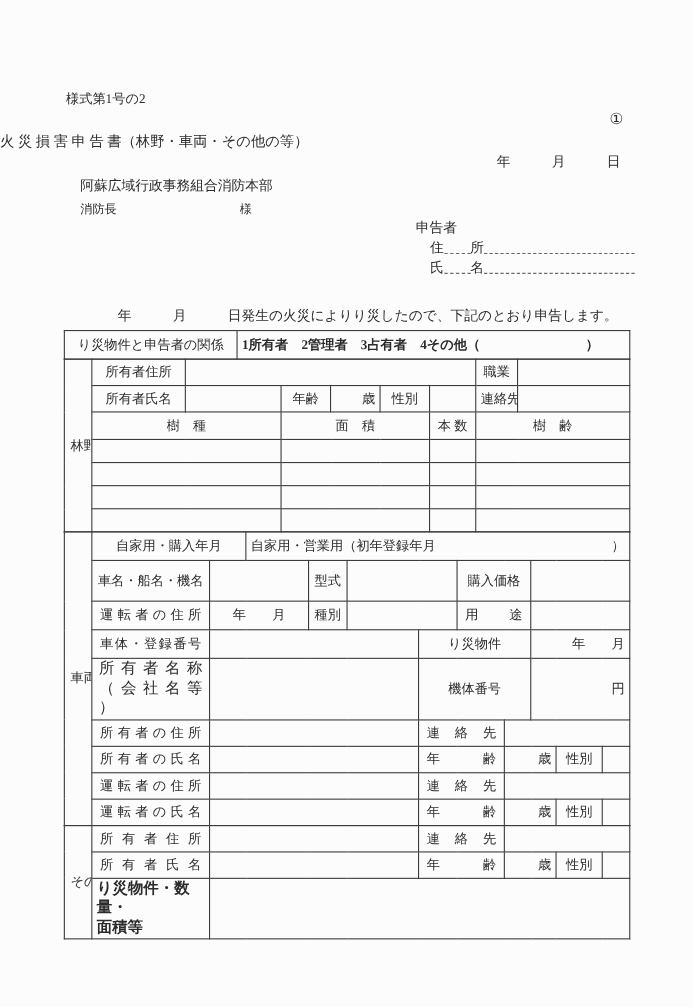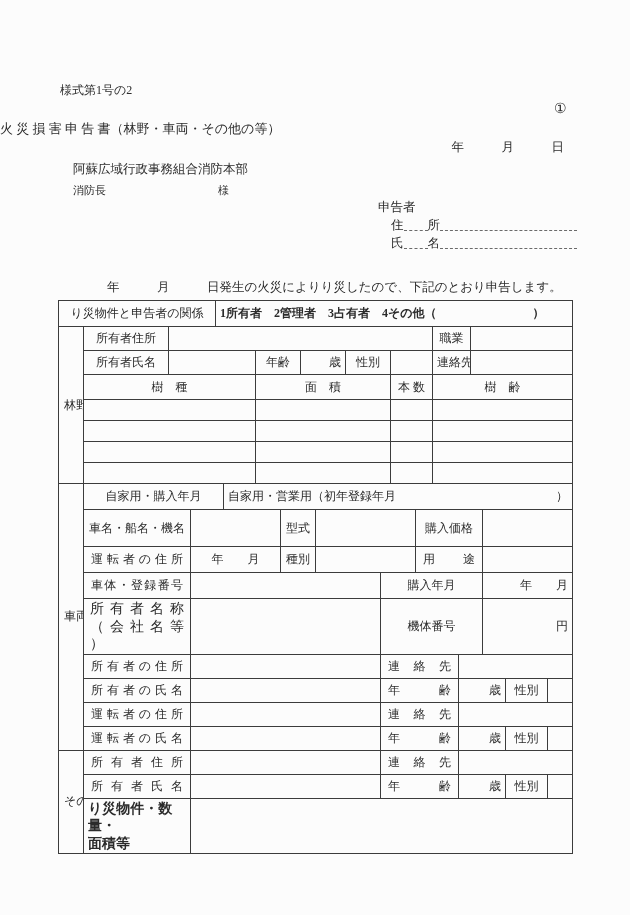--- a/index.html
+++ b/index.html
@@ -210,21 +210,21 @@
       <td class="j">運転者の住所</td>
       <td colspan="2">年　　月</td>
       <td>種別</td>
       <td colspan="2"></td>
       <td colspan="2" class="j">用途</td>
       <td colspan="3"></td>
     </tr>
     <tr style="height:26px">
       <td class="j">車体・登録番号</td>
       <td colspan="4"></td>
-      <td colspan="3">購入年月</td>
+      <td colspan="3">り災物件</td>
       <td colspan="3" class="right">年　　月</td>
     </tr>
     <tr style="height:30px">
       <td class="twoline jlines">
         <span>所 有 者 名 称</span>
         <span>（ 会 社 名 等 ）</span>
       </td>
       <td colspan="4"></td>
       <td colspan="3">機体番号</td>
       <td colspan="3" class="right">円</td>

